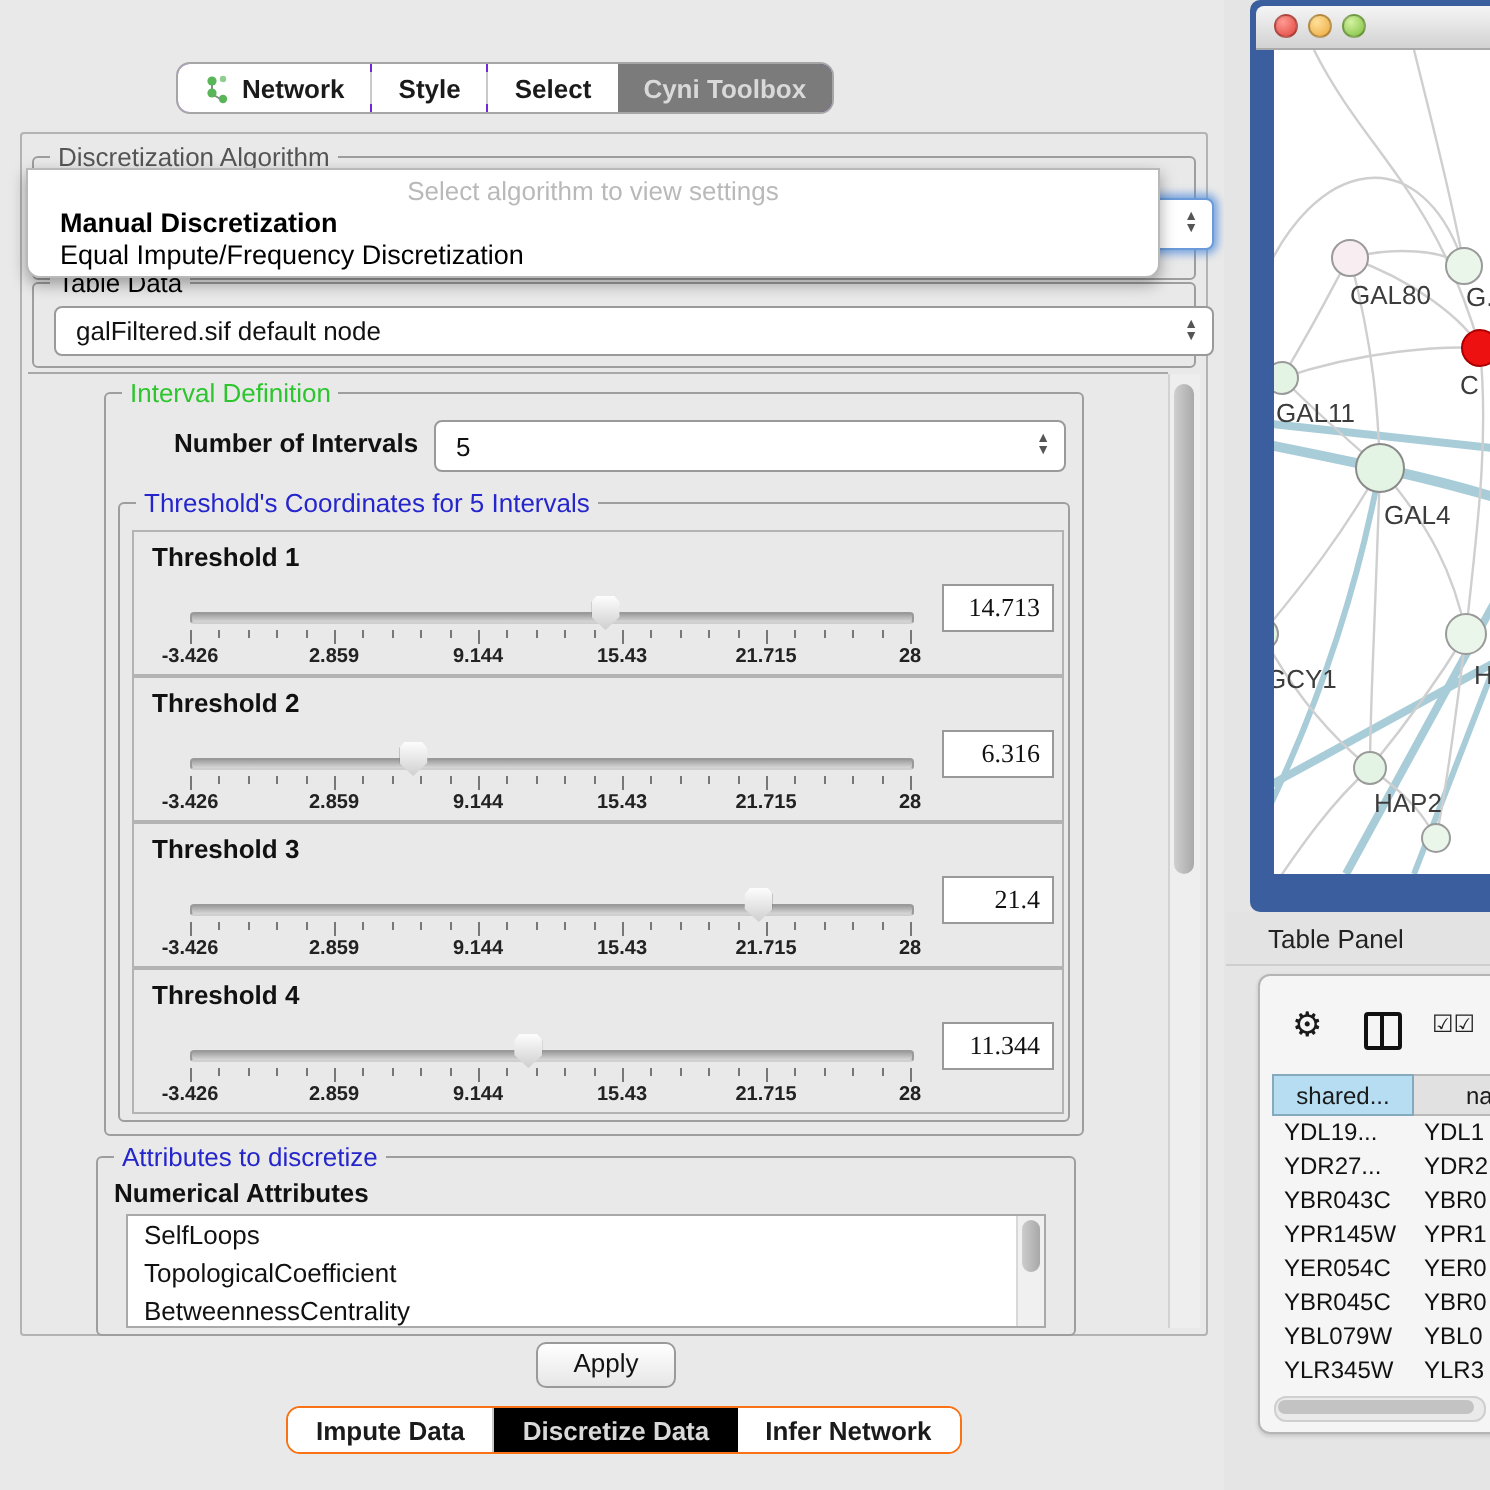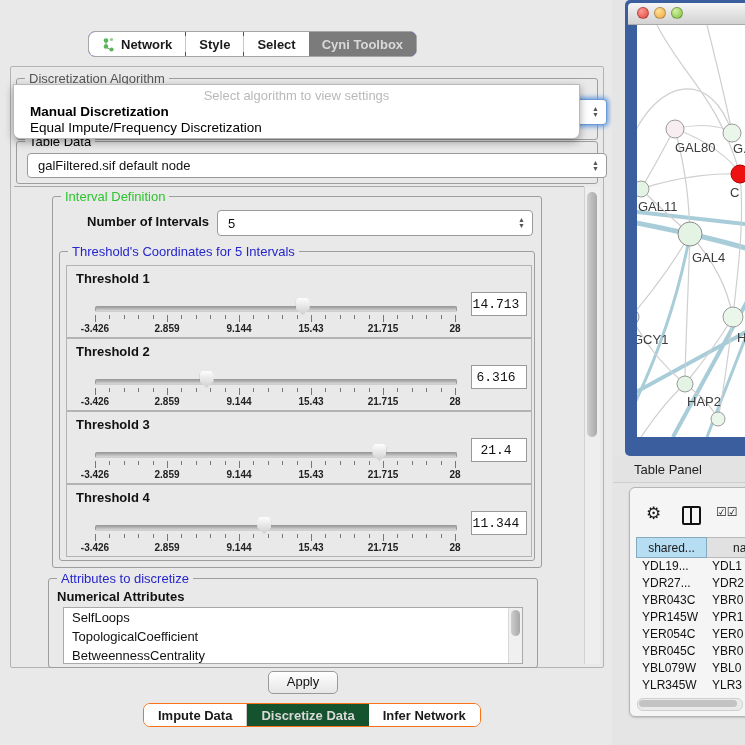--- a/index.html
+++ b/index.html
@@ -62,40 +62,40 @@
   .thr-track{position:absolute;left:28px;top:40px;width:360px;height:4px;border-radius:2px;
              background:linear-gradient(#9f9f9f,#d8d8d8);border:1px solid #9a9a9a;border-bottom-color:#cfcfcf;}
   .thr-thumb{position:absolute;top:32px;width:14px;height:17px;
              background:linear-gradient(#fdfdfd,#cfcfcf);
              clip-path:polygon(18% 0,82% 0,100% 18%,100% 62%,50% 100%,0 62%,0 18%);
              filter:drop-shadow(0 0 1px #777);}
   .tick{position:absolute;top:49px;width:1px;background:#777;height:4px;}
   .tick.major{height:7px;}
   .tick-label{position:absolute;top:57px;font-size:10px;font-weight:bold;color:#222;transform:translateX(-50%);white-space:nowrap;}
   .thr-value{position:absolute;left:404px;top:26px;width:56px;height:24px;border:1px solid #999;
-             background:#fff;font-size:13px;text-align:center;padding:0 6px 0 0;box-sizing:border-box;
-             font-family:Liberation Mono, monospace;color:#111;}
+             background:#fff;font-size:13px;text-align:right;padding:0 6px 0 0;box-sizing:border-box;
+             font-family:Liberation Serif, serif;color:#111;}
 
   
   #attr-subtitle{left:8px;top:10px;font-size:13px;font-weight:bold;color:#111;}
   #attr-list{left:14px;top:28px;width:458px;height:55px;background:#fff;border:1px solid #a9a9a9;overflow:hidden;}
   .list-item{height:19px;line-height:19px;font-size:13px;color:#111;padding-left:8px;}
   #attr-scroll{position:absolute;right:0;top:0;bottom:0;width:13px;background:#f0f0f0;border-left:1px solid #d8d8d8;}
   #attr-thumb{position:absolute;left:2px;top:2px;width:9px;height:26px;border-radius:5px;
               background:linear-gradient(to right,#cdcdcd,#a8a8a8);}
 
   
   #apply-btn{left:268px;top:671px;width:68px;height:21px;border:1px solid #9a9a9a;border-radius:5px;
              background:linear-gradient(#ffffff,#e6e6e6);font-size:13px;text-align:center;line-height:20px;color:#111;}
   #bottom-tabs{left:143px;top:703px;height:22px;display:flex;background:#fff;border:1px solid #f97316;
                border-radius:7px;overflow:hidden;}
   .btab{display:flex;align-items:center;padding:0 14px;font-size:13px;font-weight:600;color:#1a1a1a;background:#fff;
         border-right:1px solid #c9c9c9;}
   .btab:last-child{border-right:none;}
-  .btab.selected{background:#14532d;color:#d9d9d9;border-right:none;}
+  .btab.selected{background:#000000;color:#d9d9d9;border-right:none;}
   #cp-bottom-strip{left:0;top:700px;width:612px;height:45px;background:#e0e0e0;border-top:1px solid #cacaca;z-index:-1;}
 
   
   #desktop-gap{left:612px;top:0;width:133px;height:745px;background:#e5e5e5;}
   #net-window{left:625px;top:0;width:120px;height:456px;background:#3b5f9e;border-radius:5px 0 0 5px;}
   #net-titlebar{left:3px;top:3px;right:0;height:21px;background:linear-gradient(#f5f5f5,#d2d2d2);
                 border-radius:4px 0 0 0;border-bottom:1px solid #aaa;position:absolute;}
   .light{position:absolute;top:4px;width:12px;height:12px;border-radius:50%;border:1px solid rgba(0,0,0,.25);box-sizing:border-box;}
   #light-red{left:9px;background:radial-gradient(circle at 35% 30%,#ff9a92,#e0443c);}
   #light-yellow{left:26px;background:radial-gradient(circle at 35% 30%,#ffe09a,#eda83c);}

